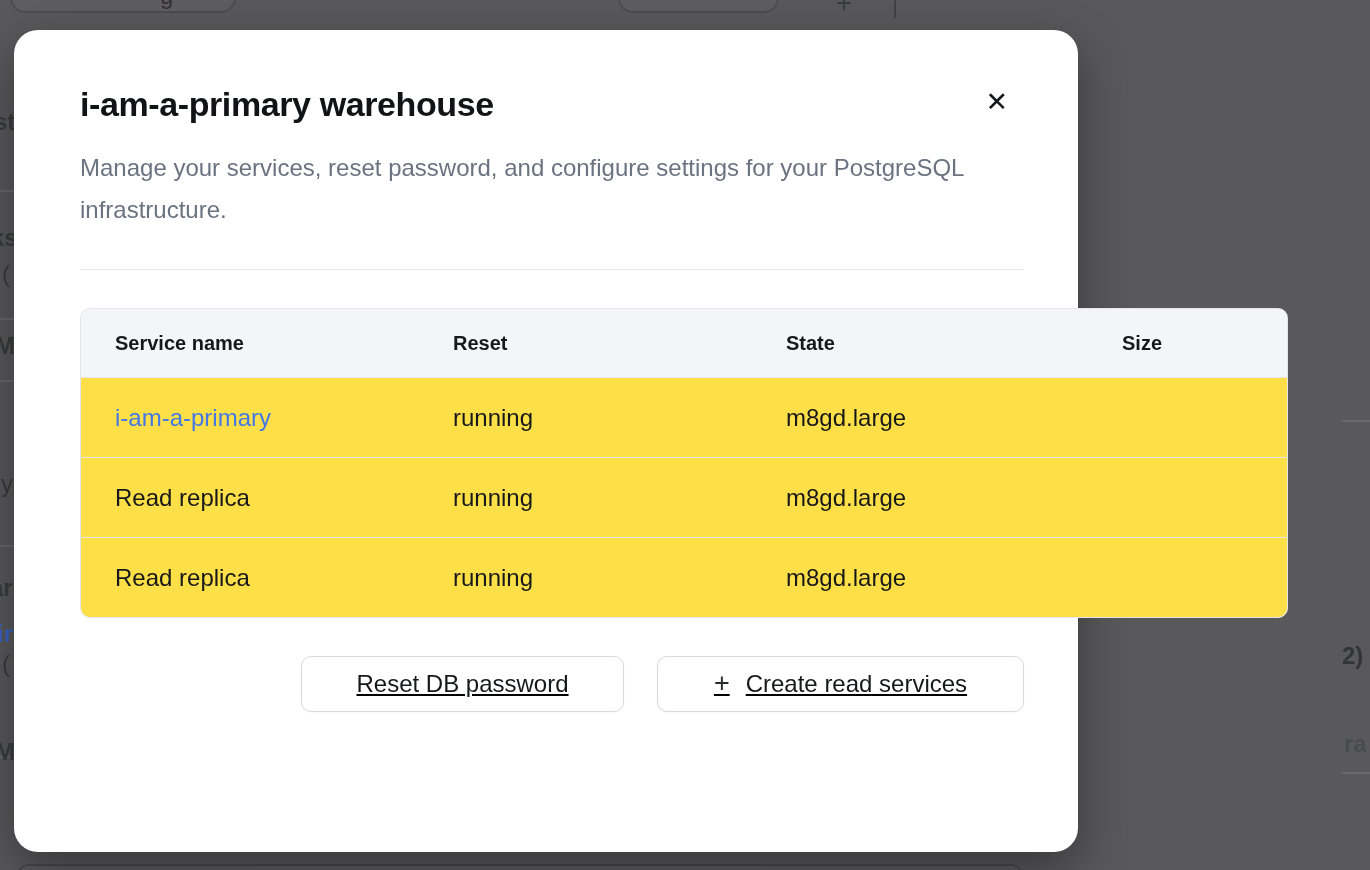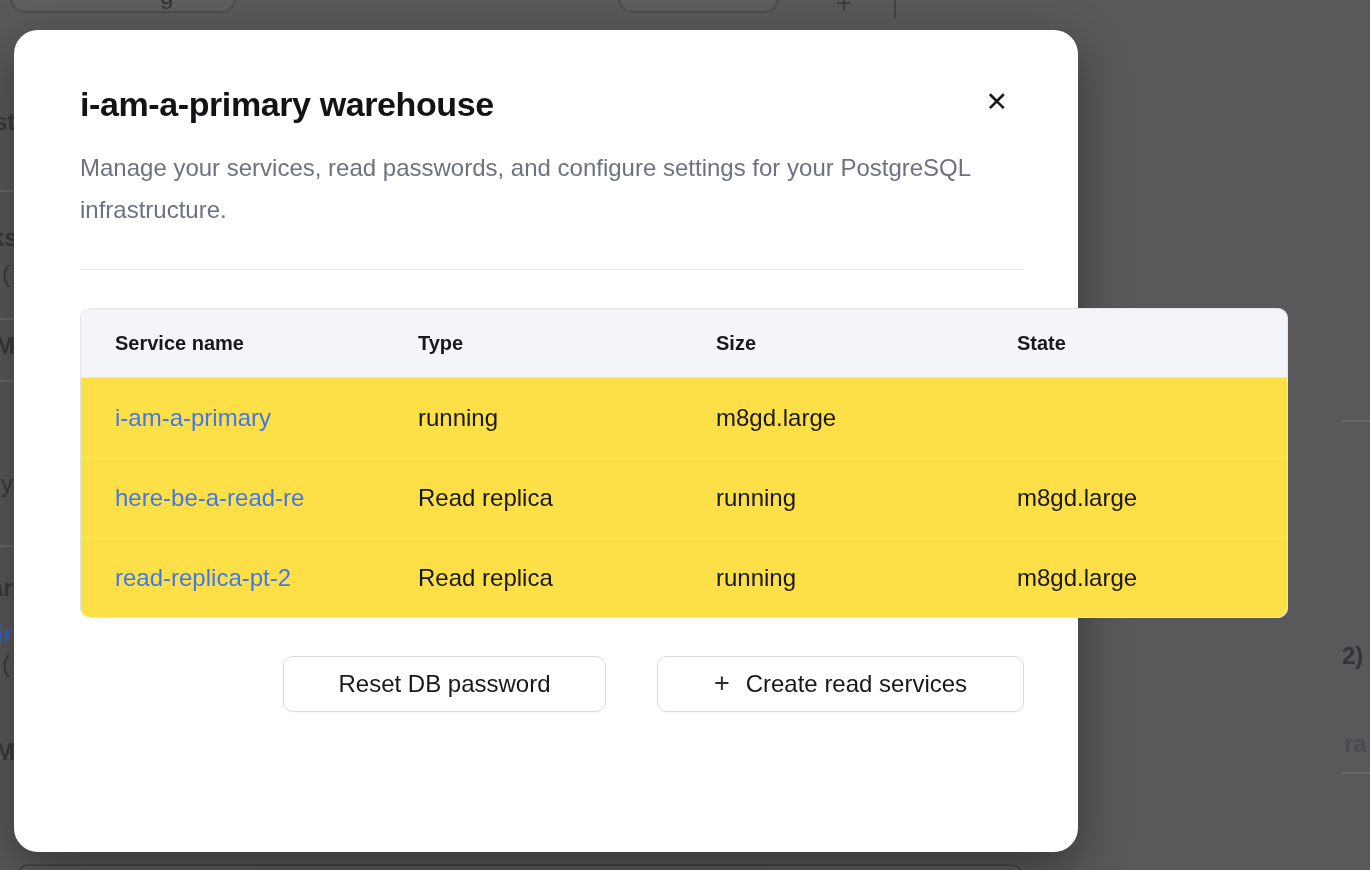--- a/index.html
+++ b/index.html
@@ -99,20 +99,21 @@
     width: 1208px;
     border: 1px solid #e4e5e9;
     border-radius: 10px;
     overflow: hidden;
     background: #fff;
   }
   .t-row {
     display: grid;
     grid-template-columns: 303px 298px 301px 1fr;
     align-items: center;
+    gap: 35px;
   }
   .t-head {
     height: 68px;
     background: #f4f5f8;
   }
   .t-head .t-cell {
     font-size: 20px;
     font-weight: 600;
     color: #17181a;
   }
@@ -133,21 +134,22 @@
     text-decoration: none;
     cursor: pointer;
     white-space: nowrap;
   }
 
   
   .modal-actions {
     margin-top: 38px;
     display: flex;
     justify-content: flex-end;
-    gap: 51px;
+    gap: 33px;
+    text-decoration: underline;
   }
   .btn {
     height: 56px;
     background: #ffffff;
     border: 1px solid #d9dade;
     border-radius: 10px;
     font-size: 24px;
     color: #17181a;
     display: inline-flex;
     align-items: center;
@@ -201,54 +203,48 @@
   <span class="bg-frag" style="left:836px; top:-10px; font-size:27px; color:#3a3b3e;">+</span>
 </div>
 
 <div class="modal">
 
   <div class="modal-header">
     <h1 class="modal-title">i-am-a-primary warehouse</h1>
     <button class="close-btn">✕</button>
   </div>
 
-  <p class="modal-desc">Manage your services, read passwords, and configure settings for your PostgreSQL infrastructure.</p>
+  <p class="modal-desc">Manage your services, reset password, and configure settings for your PostgreSQL infrastructure.</p>
 
   <hr class="divider">
 
 
   <div class="services-table">
     <div class="t-row t-head">
       <div class="t-cell">Service name</div>
-      <div class="t-cell">Type</div>
+      <div class="t-cell">Reset</div>
+      <div class="t-cell">State</div>
       <div class="t-cell">Size</div>
-      <div class="t-cell">State</div>
     </div>
 
     <div class="t-row t-body-row">
       <div class="t-cell">
         <a class="service-link">i-am-a-primary</a>
       </div>
       <div class="t-cell">running</div>
       <div class="t-cell">m8gd.large</div>
     </div>
 
     <div class="t-row t-body-row">
-      <div class="t-cell">
-        <a class="service-link">here-be-a-read-re</a>
-      </div>
       <div class="t-cell">Read replica</div>
       <div class="t-cell">running</div>
       <div class="t-cell">m8gd.large</div>
     </div>
 
     <div class="t-row t-body-row">
-      <div class="t-cell">
-        <a class="service-link">read-replica-pt-2</a>
-      </div>
       <div class="t-cell">Read replica</div>
       <div class="t-cell">running</div>
       <div class="t-cell">m8gd.large</div>
     </div>
   </div>
 
   <div class="modal-actions">
     <button class="btn btn-reset">
       <span>Reset DB password</span>
     </button>

